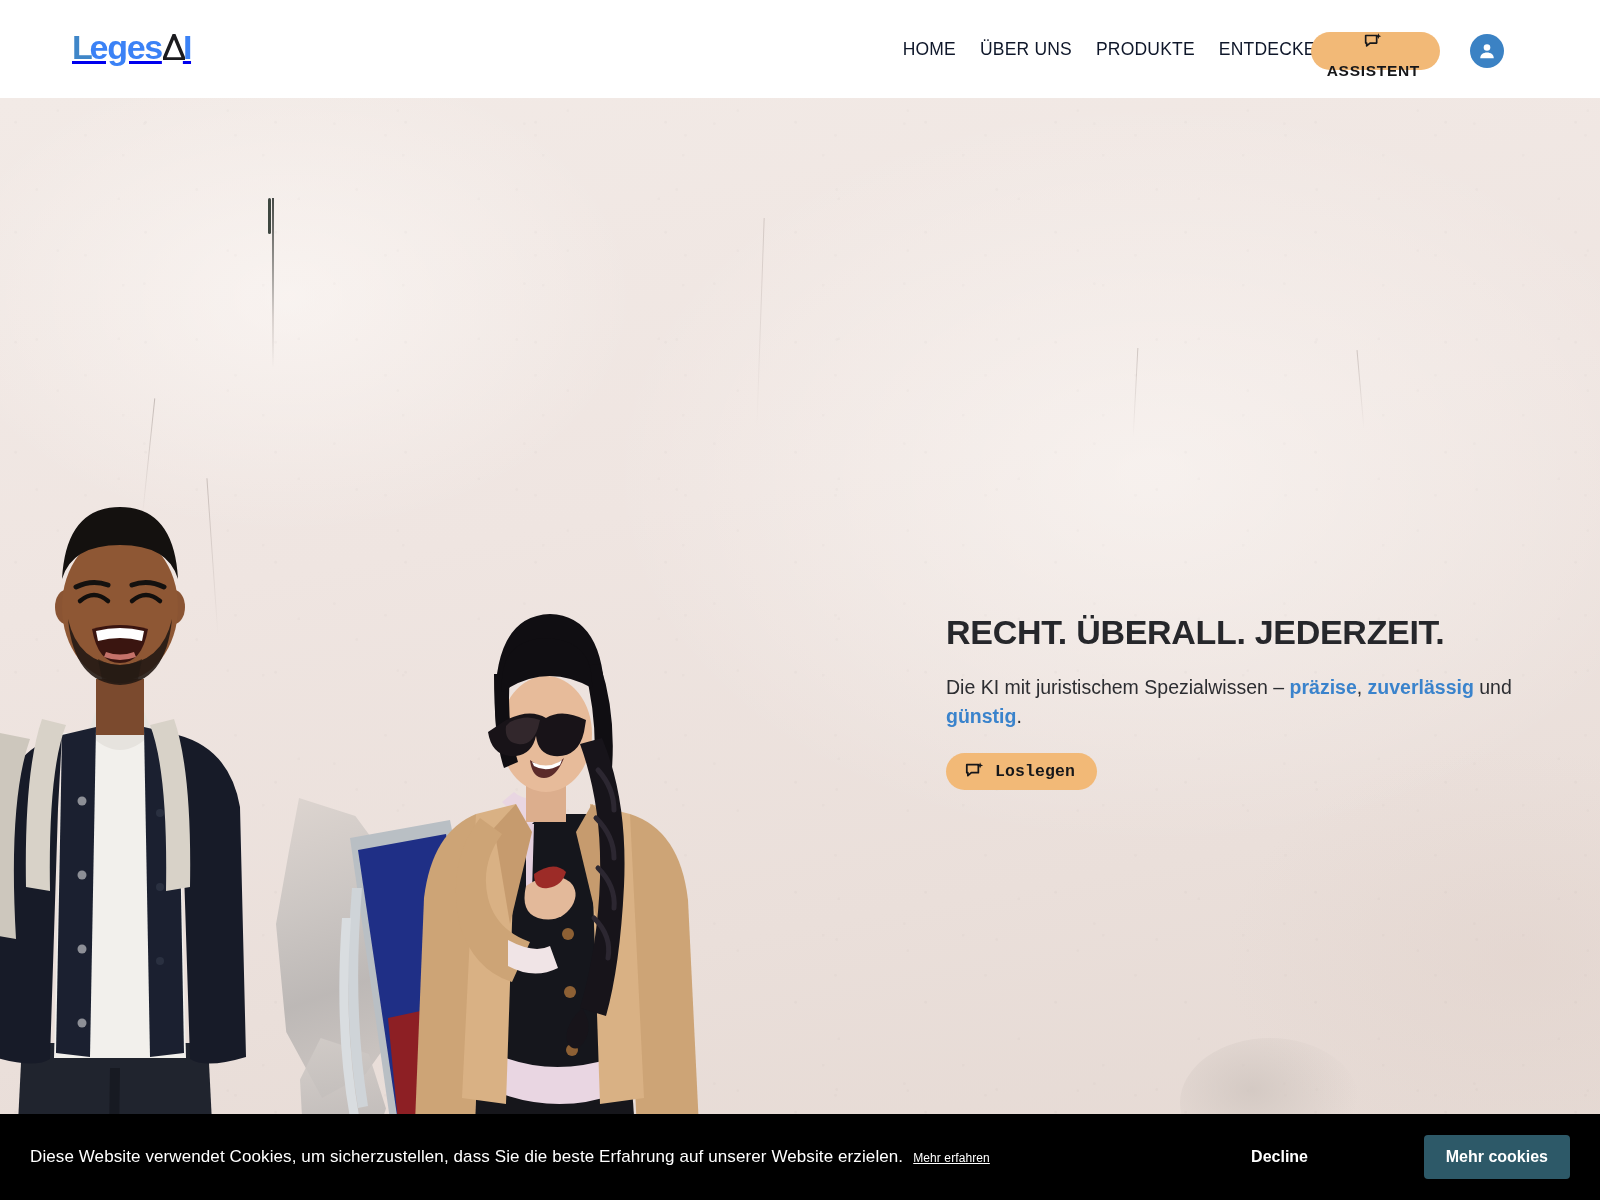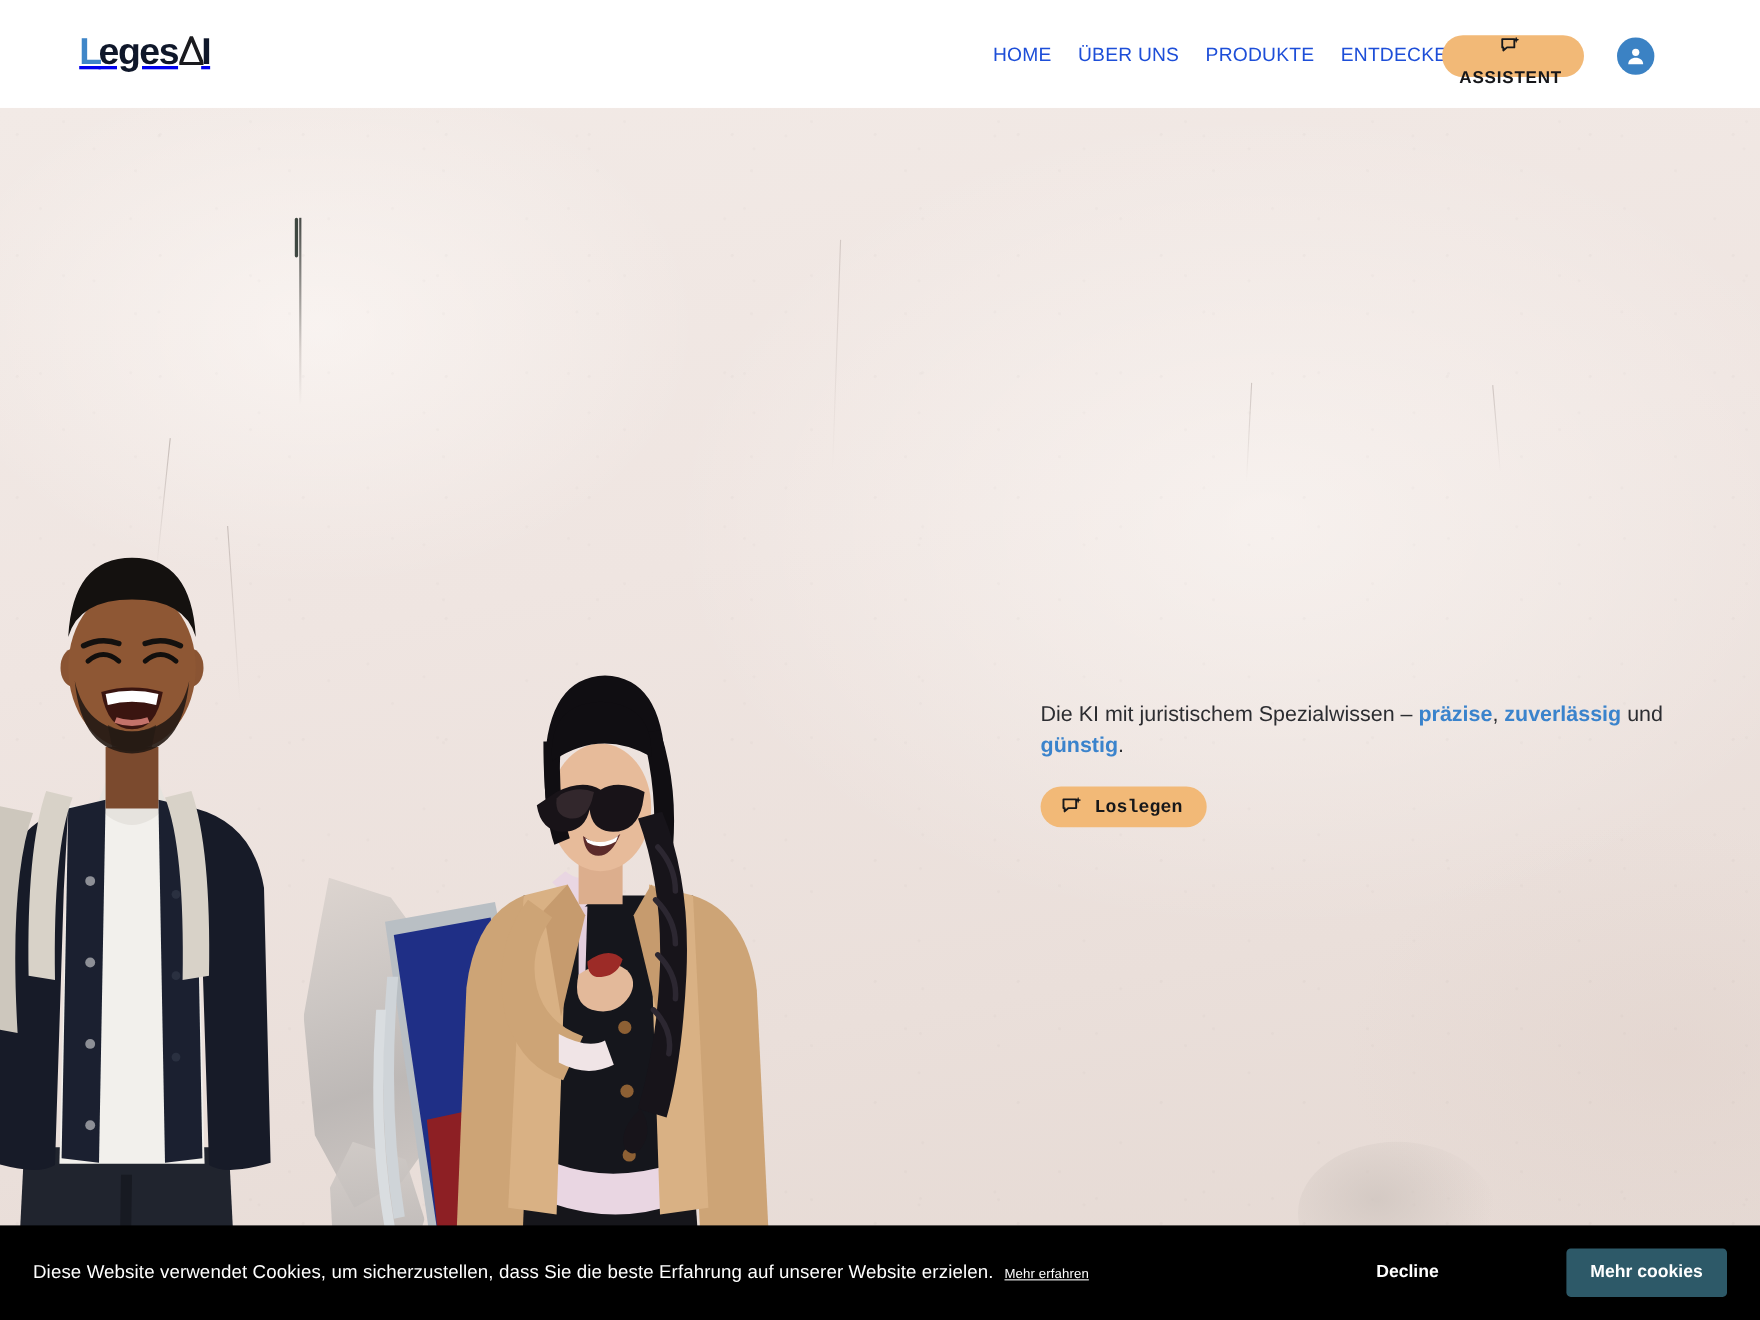--- a/index.html
+++ b/index.html
@@ -46,21 +46,21 @@
     font-weight: 700;
     letter-spacing: -1.2px;
     color: #3f86c8;
     line-height: 1;
   }
   .logo-rest {
     display: inline-block;
     font-size: 34px;
     font-weight: 700;
     letter-spacing: -1.3px;
-    color: #0f172a;
+    color: #3b82f6;
     line-height: 1;
     margin-left: -2px;
   }
   .logo-a {
     position: relative;
     display: inline-block;
     width: 22px;
     height: 25px;
     vertical-align: baseline;
     margin-left: 1px;
@@ -72,21 +72,21 @@
     right: 186px;
     top: 0;
     height: 98px;
     display: flex;
     align-items: center;
     gap: 0;
   }
   .nav-item {
     font-size: 17.5px;
     letter-spacing: 0.2px;
-    color: #1d4ed8;
+    color: #0f172a;
     text-decoration: none;
     padding: 0 12px;
     white-space: nowrap;
     cursor: pointer;
     font-weight: 400;
   }
 
   .assistent-btn {
     position: absolute;
     right: 160px;
@@ -465,20 +465,21 @@
       <path d="M176 132 q24 -12 40 -2 q16 -10 40 2 l-2 12 q-6 26 -30 24 q-16 -2 -18 -20 q-4 18 -20 20 q-24 2 -28 -24 z" fill="#181318"></path>
       <path d="M180 134 q16 -8 30 -2 l-2 8 q-6 18 -20 16 q-14 -2 -12 -18 z" fill="#3b2f33" opacity=".75"></path>
 
       <path d="M200 172 q18 14 34 -2 q-8 20 -20 20 q-12 0 -14 -18 z" fill="#5c2b2a"></path>
       <path d="M202 174 q16 8 30 -2 l-2 5 q-14 8 -26 1 z" fill="#ffffff"></path>
 
       <path d="M204 286 q20 -14 32 -2 q-4 14 -18 16 q-14 2 -14 -14 z" fill="#9c2b27"></path>
     </svg>
 
     <div class="hero-copy">
+      <h1 class="hero-title">RECHT. ÜBERALL. JEDERZEIT.</h1>
 
       <p class="hero-sub"><span>Die KI mit juristischem Spezialwissen – </span><span class="hl">präzise</span><span>, </span><span class="hl">zuverlässig</span><span> und </span><span class="hl">günstig</span><span>.</span></p>
 
       <button class="cta-btn">
         <span style="display:flex;align-items:center;">
           <svg width="21" height="21" viewBox="0 0 24 24" aria-hidden="true">
             <path d="M3.2 4.2h13.2v9.1H8.4l-4 3.4v-3.4H3.2z" fill="none" stroke="#16171a" stroke-width="2" stroke-linejoin="round"></path>
             <path d="M18.4 1.6l1.0 2.4 2.4 1.0-2.4 1.0-1.0 2.4-1.0-2.4-2.4-1.0 2.4-1.0z" fill="#16171a"></path>
           </svg>
         </span>

